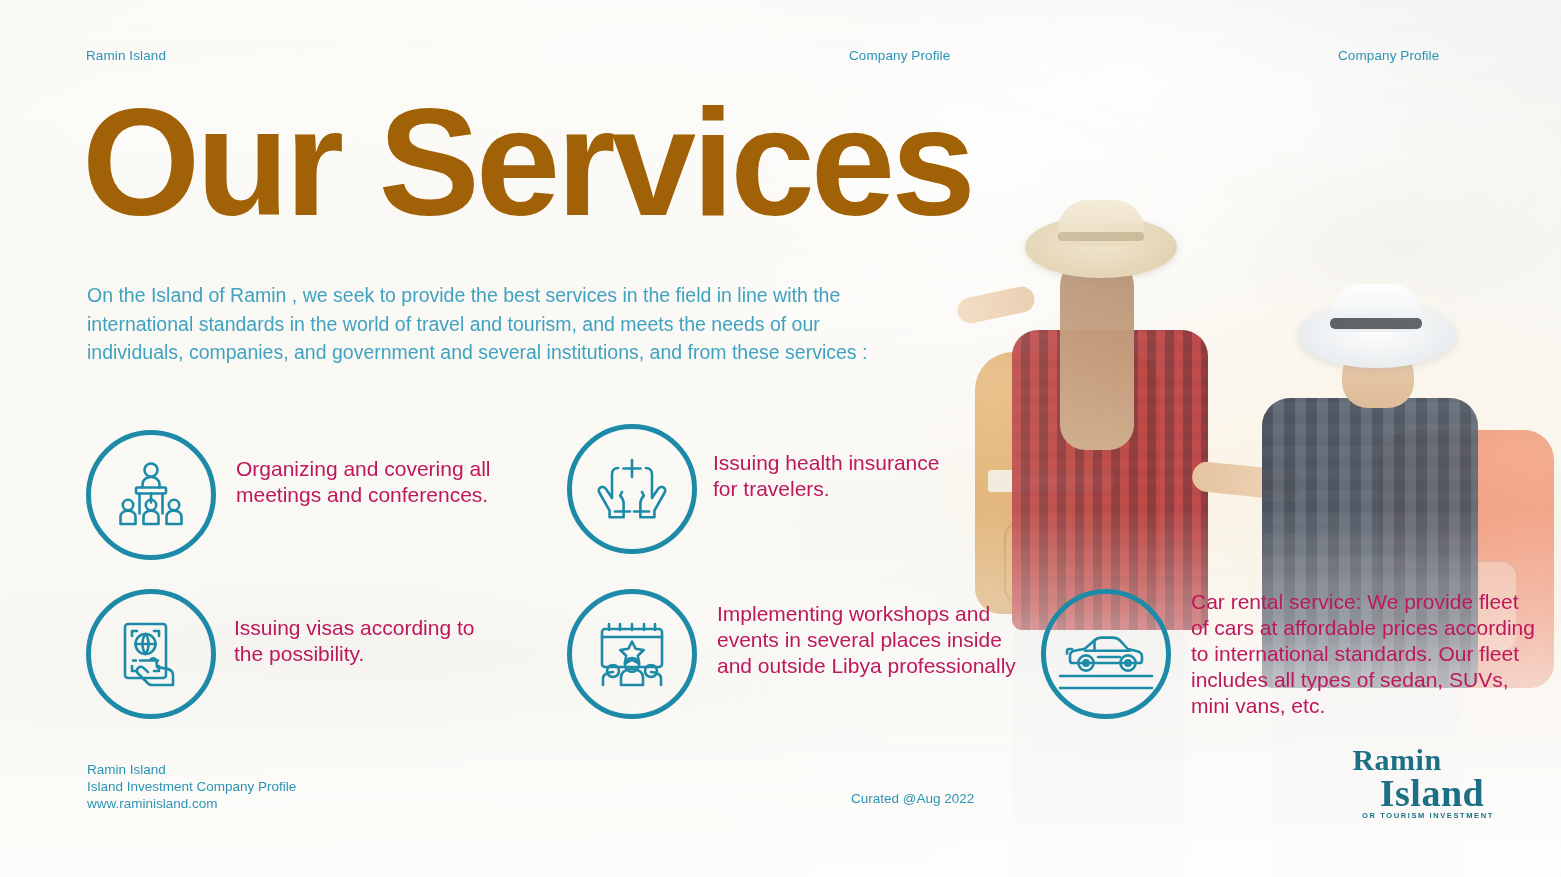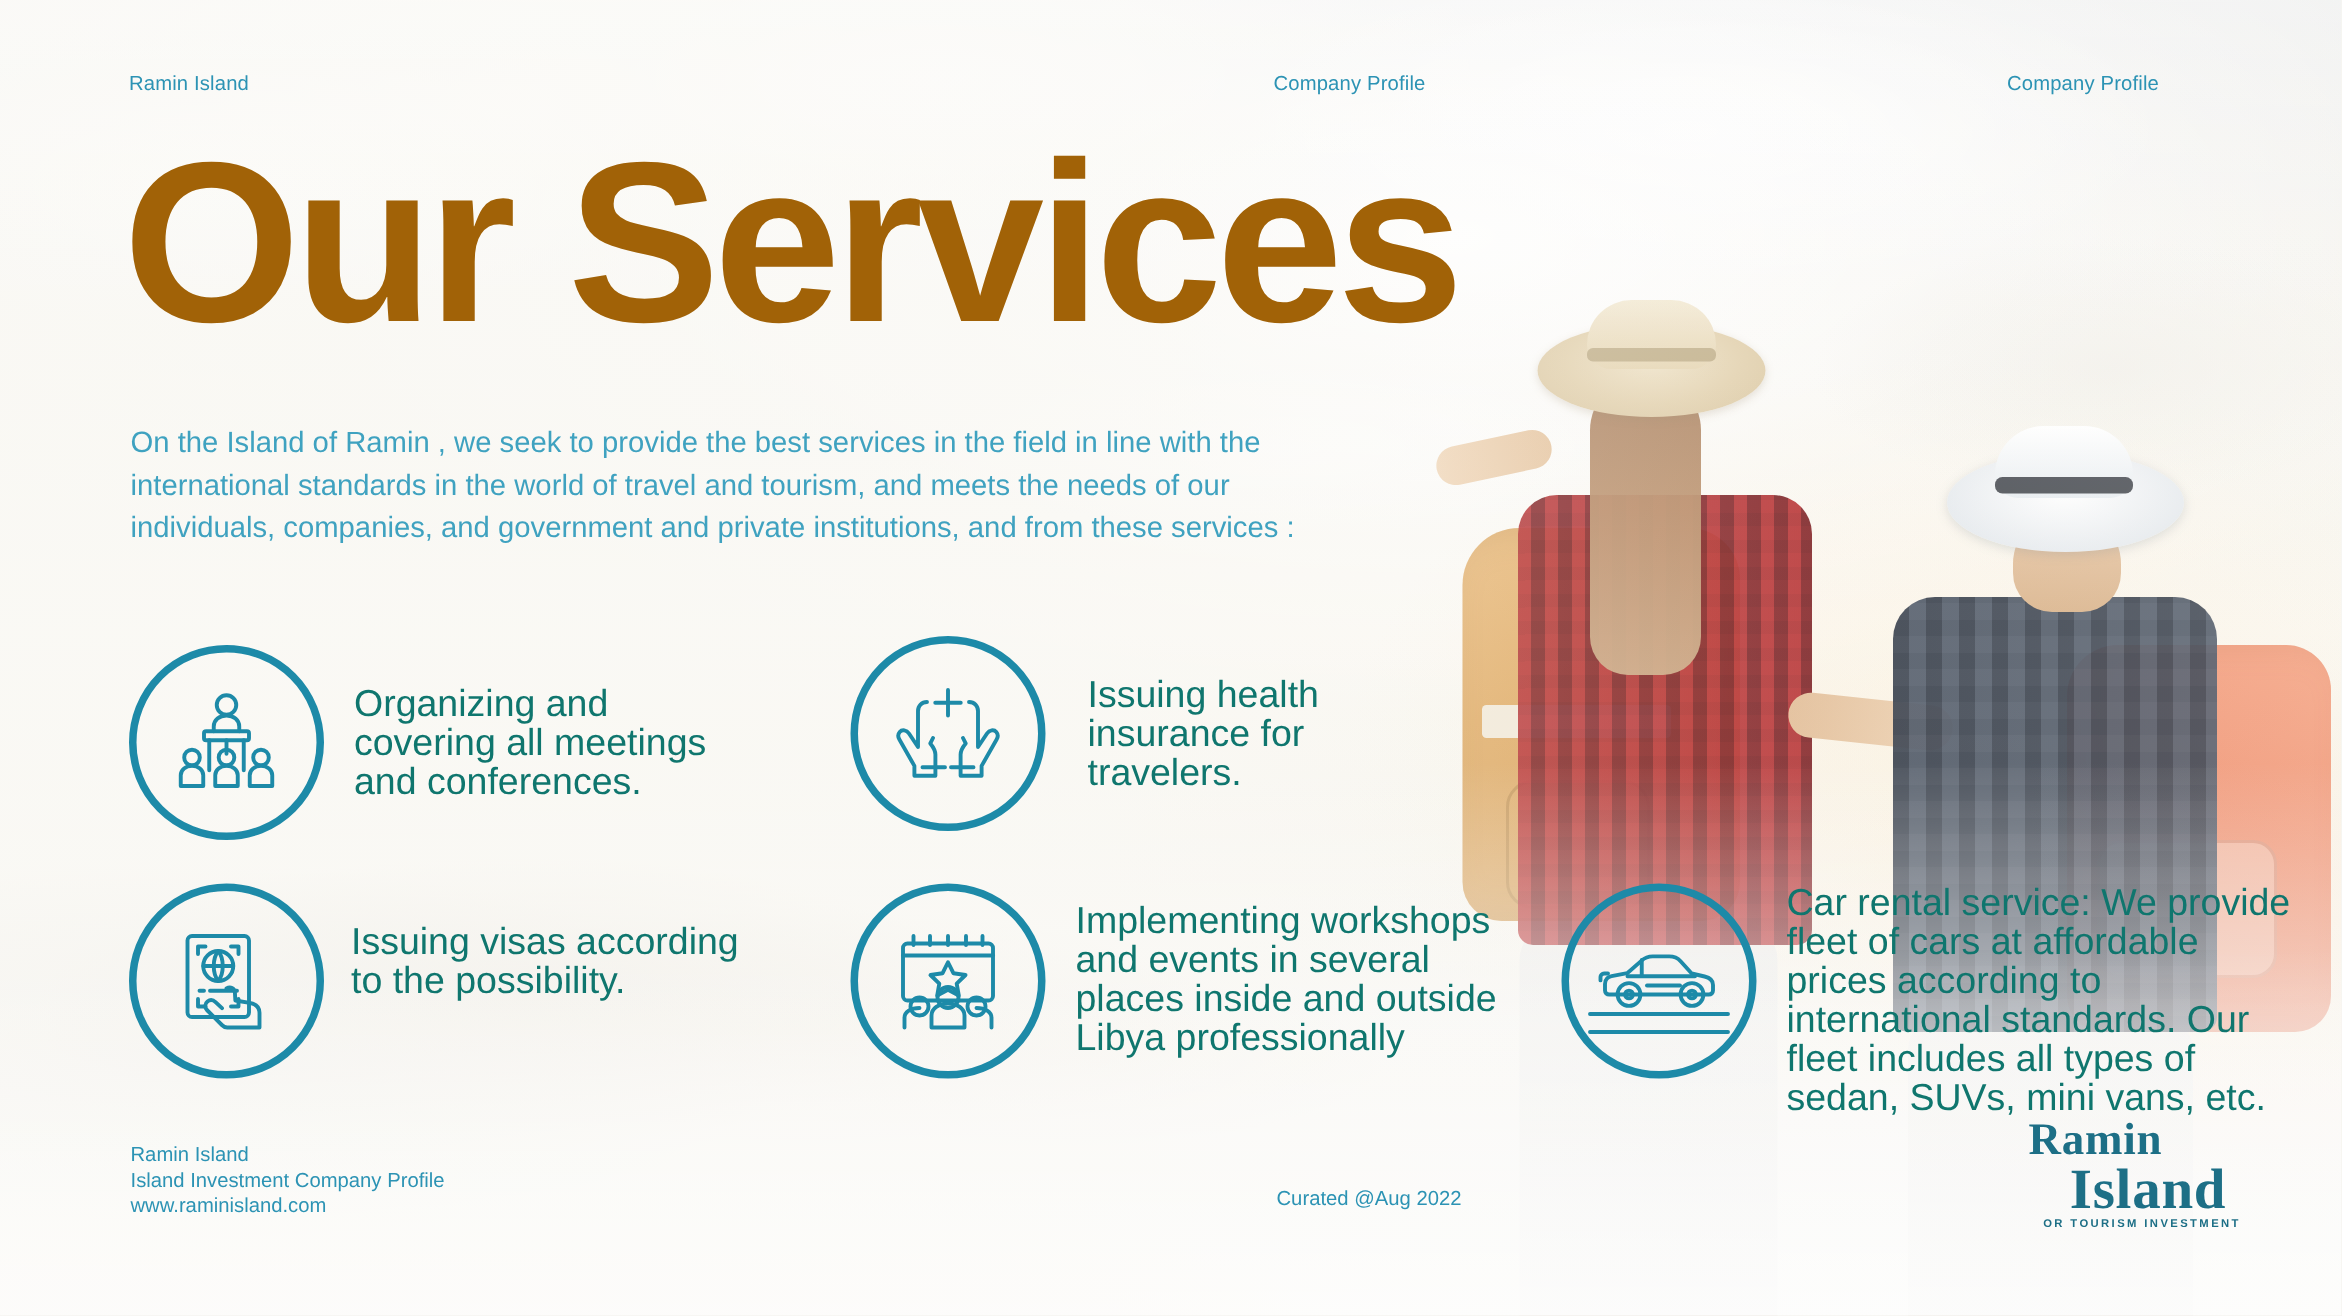--- a/index.html
+++ b/index.html
@@ -195,29 +195,29 @@
   .svc { position: absolute; display: flex; align-items: flex-start; }
 
   .svc-icon {
     width: 130px; height: 130px; flex: 0 0 130px;
     border: 5px solid #1d8aa8; border-radius: 50%;
     display: flex; align-items: center; justify-content: center;
   }
   .svc-icon svg { display: block; }
 
   .svc-text {
-    font-size: 25px; line-height: 26px; color: #0f766e;
+    font-size: 21px; line-height: 26px; color: #be185d;
     padding-top: 4px;
   }
 
   .svc-1 { left: 86px;  top: 430px; }
   .svc-1 .svc-text { margin-left: 20px; width: 268px; padding-top: 26px; }
 
   .svc-2 { left: 567px; top: 424px; }
-  .svc-2 .svc-text { margin-left: 28px; width: 240px; padding-top: 26px; }
+  .svc-2 .svc-text { margin-left: 16px; width: 240px; padding-top: 26px; }
 
   .svc-3 { left: 86px;  top: 589px; }
   .svc-3 .svc-text { margin-left: 18px; width: 260px; padding-top: 26px; }
 
   .svc-4 { left: 567px; top: 589px; }
   .svc-4 .svc-text { margin-left: 20px; width: 300px; padding-top: 12px; }
 
   .svc-5 { left: 1041px; top: 589px; }
   .svc-5 .svc-text { margin-left: 20px; width: 345px; padding-top: 0px; }
 
@@ -291,21 +291,21 @@
   <div class="bg-layer bg-veil2"></div>
 
   <div class="content">
 
     <div class="hdr hdr-left">Ramin Island</div>
     <div class="hdr hdr-mid">Company Profile</div>
     <div class="hdr hdr-right">Company Profile</div>
 
     <h1 class="title">Our Services</h1>
 
-    <p class="intro">On the Island of Ramin , we seek to provide the best services in the field in line with the international standards in the world of travel and tourism, and meets the needs of our individuals, companies, and government and private institutions, and from these services :</p>
+    <p class="intro">On the Island of Ramin , we seek to provide the best services in the field in line with the international standards in the world of travel and tourism, and meets the needs of our individuals, companies, and government and several institutions, and from these services :</p>
 
     <div class="services">
 
       <div class="svc svc-1">
         <div class="svc-icon">
           <svg width="78" height="78" viewBox="0 0 78 78" fill="none" stroke="#1d8aa8" stroke-width="2.6" stroke-linecap="round" stroke-linejoin="round">
             <circle cx="39" cy="14" r="6.5"></circle>
             <path d="M30.5 31.5v-3.2c0-4.3 3.8-7.3 8.5-7.3s8.5 3 8.5 7.3v3.2"></path>
             <rect x="24" y="31.5" width="30" height="6" rx="1.4"></rect>
             <path d="M27.5 37.5v20M50.5 37.5v20"></path>

